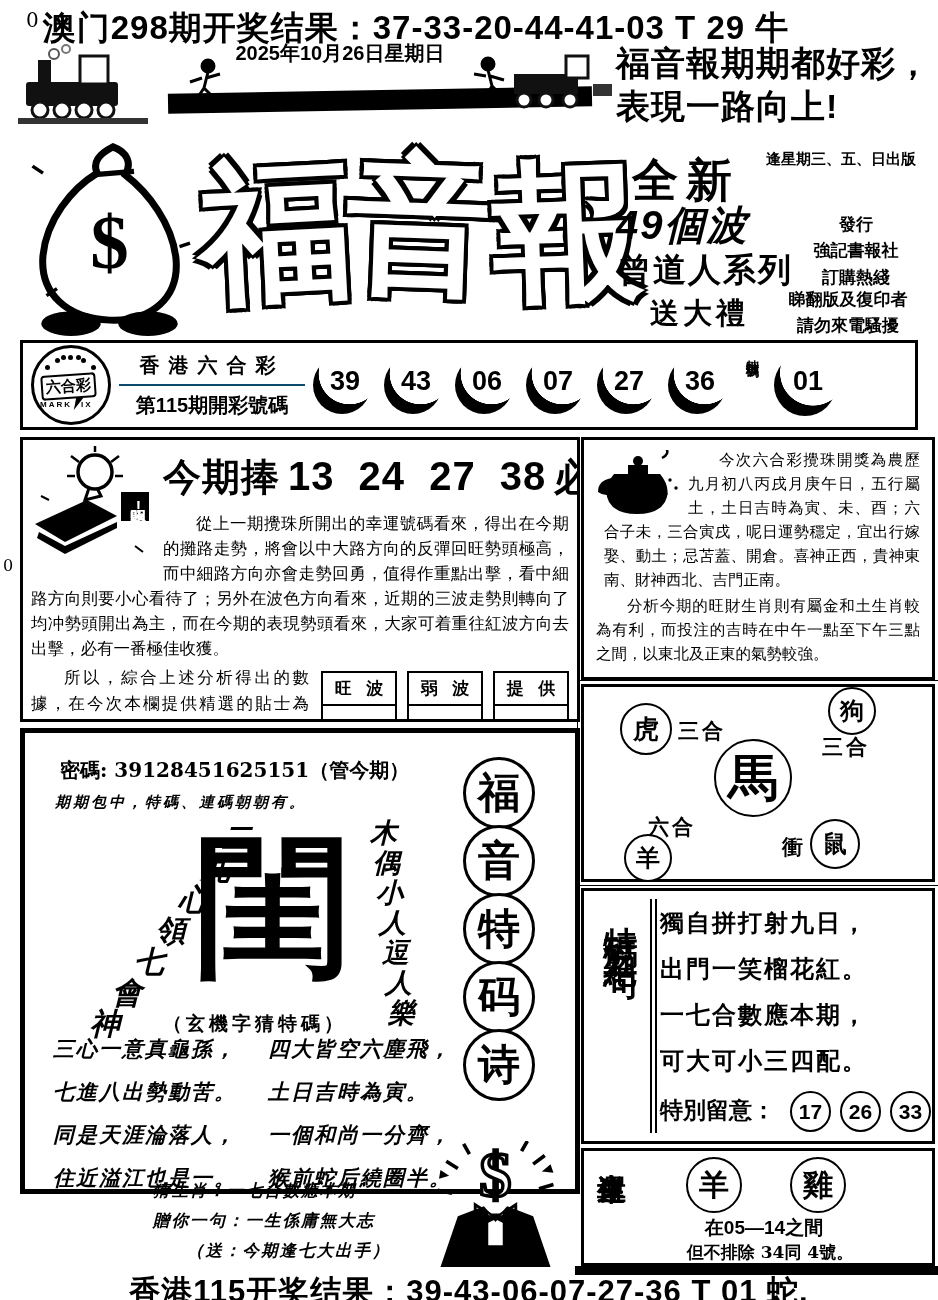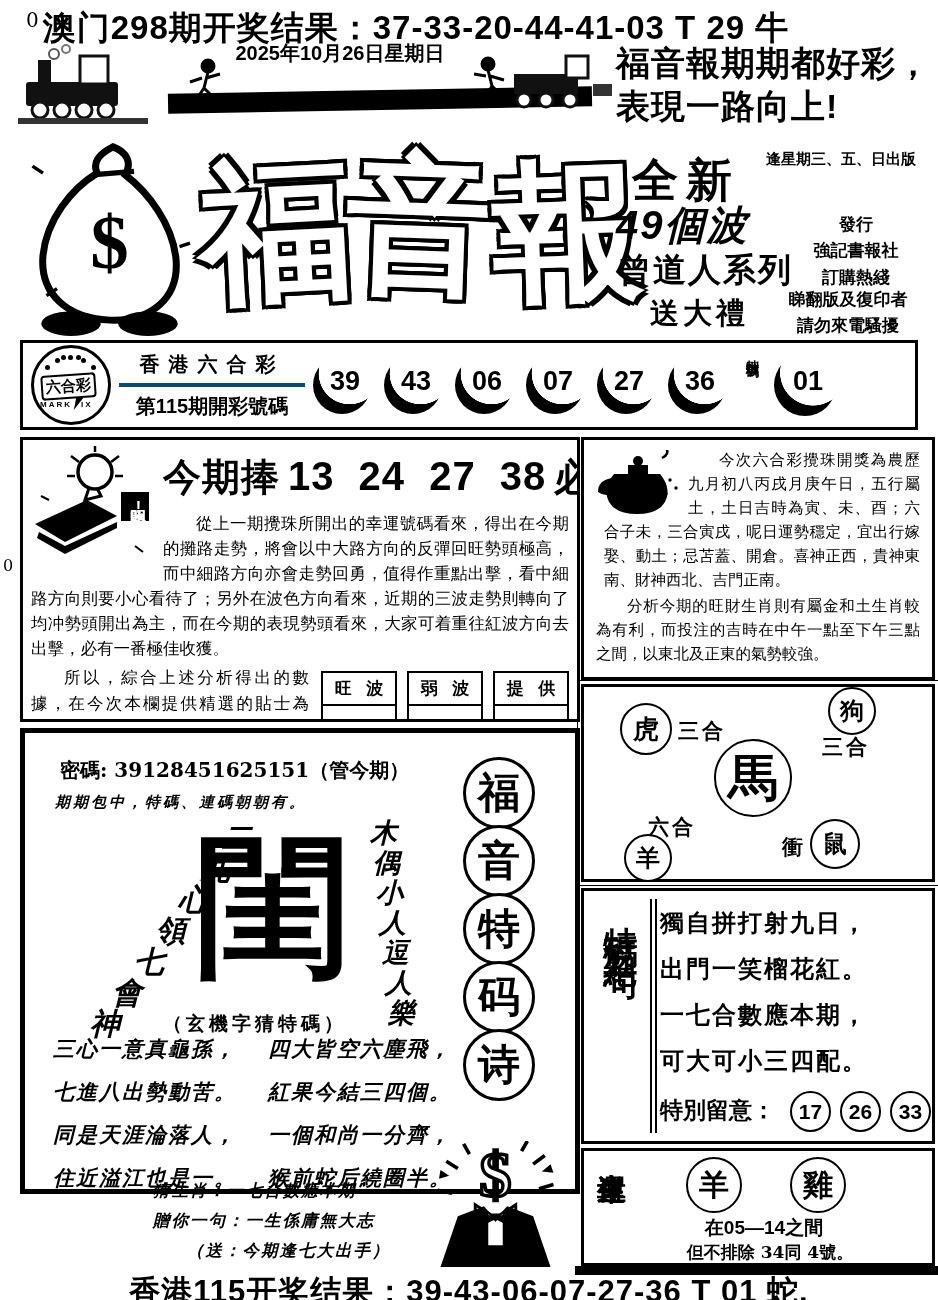--- a/index.html
+++ b/index.html
@@ -33,21 +33,21 @@
 
   
   .m6strip{left:20px;top:340px;width:898px;height:90px;border:3px solid #000;display:flex;align-items:center;padding:0 8px;box-sizing:border-box;gap:8px;}
   .m6logo{width:74px;height:74px;border:3px solid #000;border-radius:50%;position:relative;flex:0 0 auto;}
   .m6dots{position:absolute;width:5px;height:5px;border-radius:50%;background:#000;top:7px;left:34px;
     box-shadow:-13px 3px 0 #000,13px 3px 0 #000,-23px 10px 0 #000,23px 10px 0 #000,-7px 0 0 #000,8px 0 0 #000;}
   .m6name{position:absolute;left:7px;top:26px;border:2px solid #000;border-radius:4px;padding:1px 3px;font-size:15px;font-weight:900;transform:rotate(-4deg);background:#fff;}
   .m6en{position:absolute;left:6px;top:50px;font-size:8px;font-weight:700;letter-spacing:2px;display:flex;align-items:center;}
   .bolt{display:inline-block;width:0;height:0;border-left:4px solid transparent;border-right:3px solid transparent;border-top:12px solid #000;transform:skewX(-28deg);margin:0 1px;}
   .m6titleblk{width:186px;text-align:center;flex:0 0 auto;}
-  .m6name2{font-size:20px;font-weight:900;letter-spacing:9px;border-bottom:4px solid #0c4a6e;padding-bottom:5px;white-space:nowrap;}
+  .m6name2{font-size:20px;font-weight:900;letter-spacing:9px;border-bottom:2px solid #0c4a6e;padding-bottom:5px;white-space:nowrap;}
   .m6draw{font-size:20px;font-weight:700;padding-top:6px;white-space:nowrap;}
   .ballrow{display:flex;gap:13px;align-items:center;}
   .ball{width:58px;height:58px;border-radius:50%;flex:0 0 auto;
     background:radial-gradient(circle at 63% 30%, #fff 0 56%, #000 57% 100%);
     display:flex;align-items:center;justify-content:center;font-size:27px;font-weight:700;}
   .ball span{transform:translate(3px,-4px);}
   .speclab{writing-mode:vertical-rl;text-orientation:upright;font-size:13px;font-weight:700;letter-spacing:2px;height:72px;margin-left:4px;}
   .ball.special{width:62px;height:62px;}
 
   
@@ -297,21 +297,21 @@
       </div>
     <div class="abs chaincirc" style="left:438px;top:296px;">
         <span>诗</span>
       </div>
 
     <div class="abs poemline" style="left:28px;top:302px;">三心一意真龜孫，</div>
     <div class="abs poemline" style="left:28px;top:345px;">七進八出勢動苦。</div>
     <div class="abs poemline" style="left:28px;top:388px;">同是天涯淪落人，</div>
     <div class="abs poemline" style="left:28px;top:431px;">住近溢江也是一。</div>
     <div class="abs poemline" style="left:243px;top:302px;">四大皆空六塵飛，</div>
-    <div class="abs poemline" style="left:243px;top:345px;">紅果今結三四個。</div>
+    <div class="abs poemline" style="left:243px;top:345px;">土日吉時為寅。</div>
     <div class="abs poemline" style="left:243px;top:388px;">一個和尚一分齊，</div>
     <div class="abs poemline" style="left:243px;top:431px;">猴前蛇后繞圈半。</div>
 
     <div class="abs hint" style="left:128px;top:447px;">猜生肖：一七合數應本期</div>
     <div class="abs hint" style="left:128px;top:477px;">贈你一句：一生係庸無大志</div>
     <div class="abs hint" style="left:162px;top:507px;">（送：今期逢七大出手）</div>
 
     <div class="abs" style="left:398px;top:408px;width:145px;height:126px;">
       <svg width="145" height="126" viewBox="0 0 100 87">
         <g stroke="#000" stroke-width="2.5">

